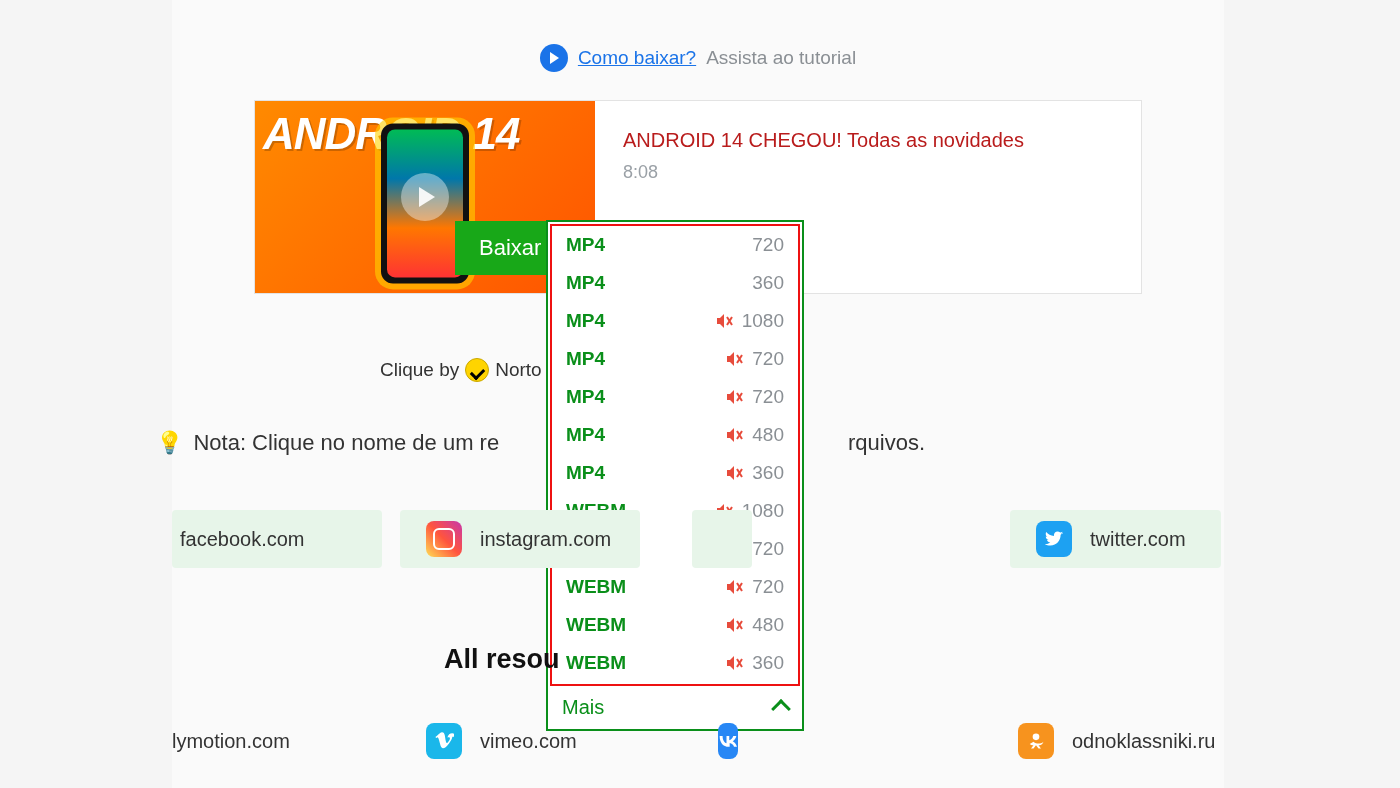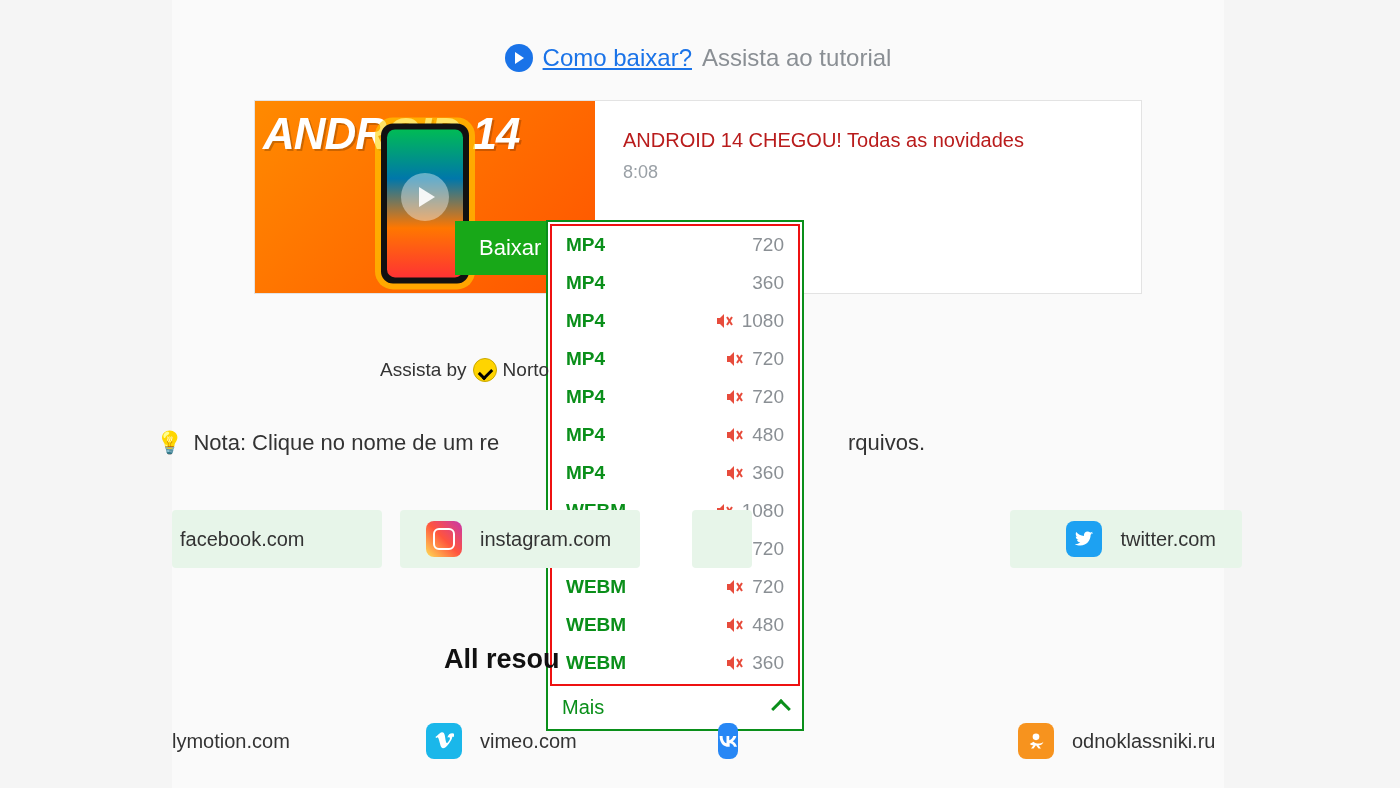--- a/index.html
+++ b/index.html
@@ -18,21 +18,21 @@
     width: 1052px;
     height: 788px;
     background: #fafafa;
   }
   .tutorial-row {
     display: flex;
     align-items: center;
     justify-content: center;
     gap: 10px;
     padding: 44px 0 28px 0;
-    font-size: 24px;
+    font-size: 19px;
   }
   .play-circle {
     width: 28px; height: 28px; border-radius: 50%;
     background: #1a73e8;
     display: flex; align-items: center; justify-content: center;
   }
   .play-triangle {
     width: 0; height: 0;
     border-left: 9px solid #fff;
     border-top: 6px solid transparent;
@@ -355,21 +355,21 @@
         </span>
       </div>
     </div>
   <div class="mais-row">
     <span>Mais</span>
     <span class="chevron-up"></span>
   </div>
 </div>
 
 <div class="scanned-row">
-  <span>Assista by</span>
+  <span>Clique by</span>
   <span class="norton-badge"></span>
   <span>Norto</span>
 </div>
 
 <div class="nota-row">
   <span>💡</span>
   <span>Nota: Clique no nome de um re</span>
   <span style="width:240px"></span>
   <span style="position:absolute; left:692px;">rquivos.</span>
 </div>
@@ -380,21 +380,21 @@
     <div class="site-btn" style="position: absolute; left: 172px; width: 210px; padding-left: 8px;">
       <span>facebook.com</span>
     </div>
     <div class="site-btn" style="position: absolute; left: 400px; width: 240px;">
       <span class="icon-box ig"></span>
       <span>instagram.com</span>
     </div>
     <div class="site-btn" style="position: absolute; left: 692px; width: 60px; background: rgb(231, 245, 233);">
       <span></span>
     </div>
-    <div class="site-btn" style="position: absolute; left: 1010px; width: 232px; justify-content: flex-end;">
+    <div class="site-btn" style="position: absolute; left: 1010px; width: 211px;">
       <span class="icon-box tw">
         <svg width="20" height="20" viewBox="0 0 24 24" fill="#fff">
           <path d="M23 5c-.8.4-1.7.6-2.6.7.9-.6 1.6-1.4 2-2.5-.9.5-1.9.9-2.9 1.1C18.6 3.4 17.4 3 16.2 3c-2.4 0-4.3 2-4.3 4.3 0 .3 0 .7.1 1C8 8 4.8 6.3 2.7 3.7c-.4.6-.6 1.4-.6 2.2 0 1.5.8 2.8 1.9 3.6-.7 0-1.4-.2-1.9-.5 0 2.1 1.5 3.8 3.4 4.2-.4.1-.7.1-1.1.1-.3 0-.5 0-.8-.1.5 1.7 2.1 2.9 4 3-1.5 1.1-3.3 1.8-5.3 1.8H1c1.9 1.2 4.2 1.9 6.6 1.9 7.9 0 12.3-6.6 12.3-12.3v-.6c.8-.6 1.6-1.4 2.1-2.2z"></path>
         </svg>
       </span>
       <span>twitter.com</span>
     </div>
   </div>
 <div class="site-row2" id="sites2">
     <div class="site-btn" style="position: absolute; left: 172px; width: 150px; background: transparent; padding-left: 0px;">

